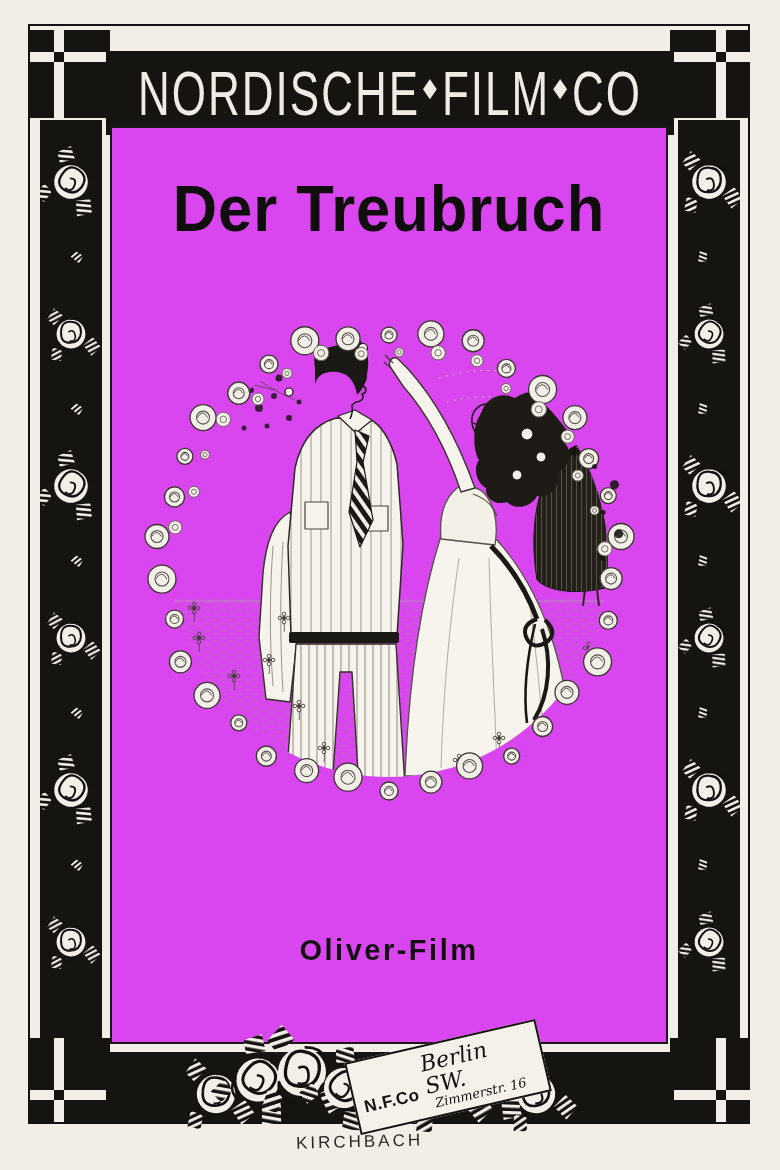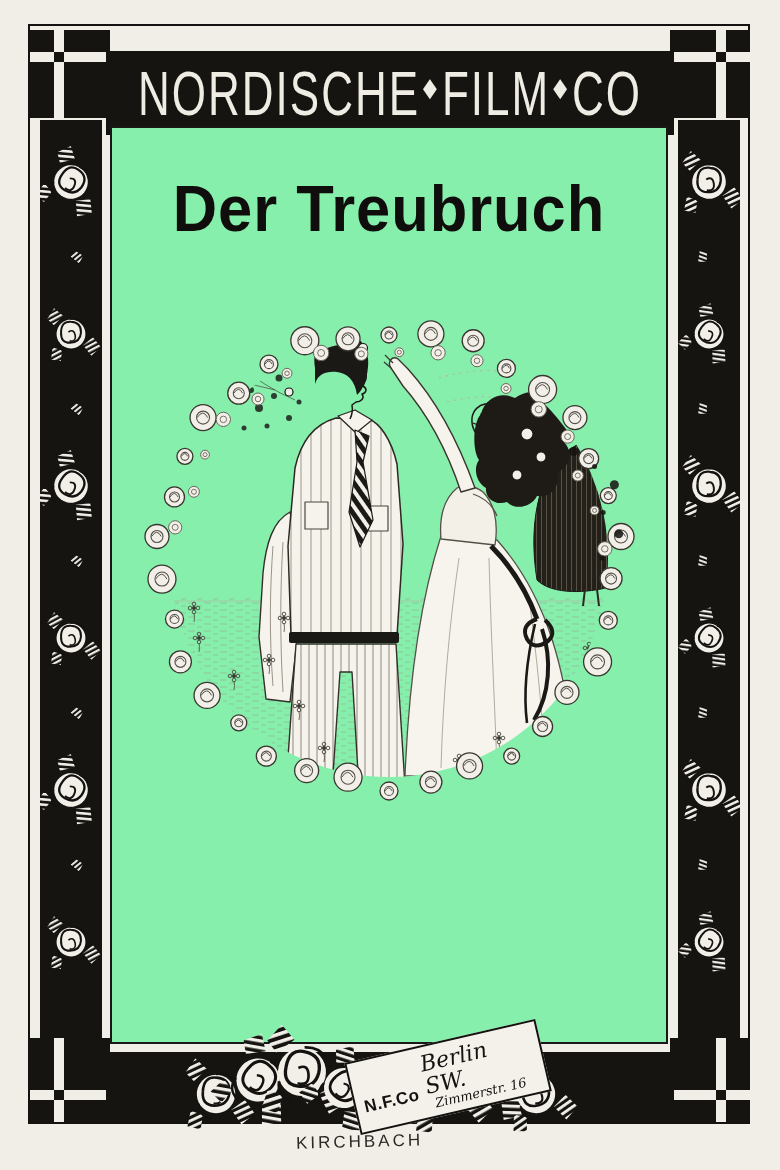--- a/index.html
+++ b/index.html
@@ -35,21 +35,21 @@
   }
   .banner-inner .sep{font-size:18px;vertical-align:middle;position:relative;top:-7px;padding:0 3px;}
   
   .rose-strip{position:absolute;top:120px;width:62px;height:918px;background:#161411;}
   .rose-strip.left{left:40px;}
   .rose-strip.right{left:678px;}
   .rose-strip svg{display:block;}
   
   .content{
     position:absolute;left:110px;top:126px;width:558px;height:918px;
-    background:#86efac;border:2px solid #1a1816;box-sizing:border-box;
+    background:#d946ef;border:2px solid #1a1816;box-sizing:border-box;
   }
   .film-title{
     position:absolute;left:0;top:44px;width:100%;text-align:center;
     font-size:64px;font-weight:700;letter-spacing:1px;
     transform:scaleX(.96);color:#100e0c;
   }
   .wreath-wrap{position:absolute;left:27px;top:178px;width:500px;height:505px;}
   .subtitle{
     position:absolute;left:0;top:722px;width:100%;text-align:center;
     font-size:24px;font-weight:400;letter-spacing:6px;color:#1d1b18;
@@ -713,20 +713,21 @@
           <circle cx="434.4634110060855" cy="145.50000000000006" r="4.5" fill="#141210" opacity="0.85"></circle>
           <circle cx="455.54772796958514" cy="160.4842553079448" r="2.5" fill="#141210" opacity="0.85"></circle>
           <circle cx="475.4003943619514" cy="178.76297233313738" r="4.5" fill="#141210" opacity="0.85"></circle>
           <circle cx="464.21432456070346" cy="206.46733971091078" r="2.5" fill="#141210" opacity="0.85"></circle>
           <circle cx="479.73455783007114" cy="227.85392498517186" r="4.5" fill="#141210" opacity="0.85"></circle>
           <circle cx="463" cy="251.99999999999994" r="2.5" fill="#141210" opacity="0.85"></circle>
         </g>
     </svg>
   </div>
 
+  <div class="producer">Oliver-Film</div>
 </div>
 
 <div class="bottom-panel">
   <svg id="bottom-roses" width="568" height="110" viewBox="0 0 568 110">
       <g transform="translate(110 62) rotate(-15) scale(1.2)">
         <use href="#b-rose" x="-30" y="-35" width="60" height="70"></use>
       </g>
       <g transform="translate(152 48) rotate(20) scale(1.35)">
         <use href="#b-rose" x="-30" y="-35" width="60" height="70"></use>
       </g>

